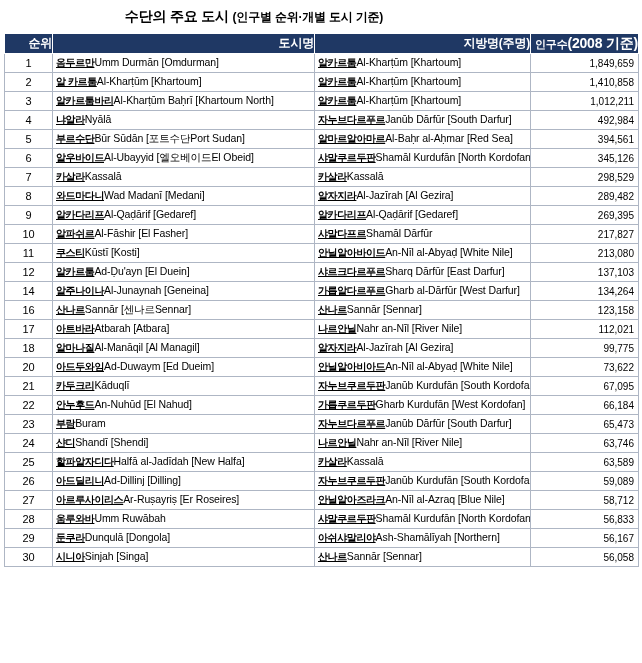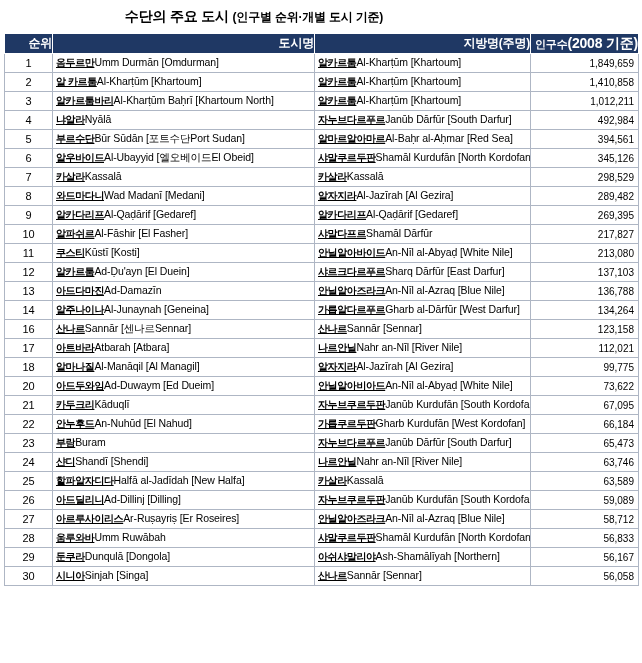--- a/index.html
+++ b/index.html
@@ -184,26 +184,20 @@
           <td><span class="ko">안닐알아바이드</span><span class="rom">An-Nīl al-Abyaḍ [White Nile]</span></td>
           <td class="pop">213,080</td>
         </tr>
         <tr>
           <td class="rank">12</td>
           <td><span class="ko">알카르툼</span><span class="rom">Ad-Ḍu'ayn [El Duein]</span></td>
           <td><span class="ko">샤르크다르푸르</span><span class="rom">Sharq Dārfūr [East Darfur]</span></td>
           <td class="pop">137,103</td>
         </tr>
         <tr>
-          <td class="rank">13</td>
-          <td><span class="ko">아드다마진</span><span class="rom">Ad-Damazīn</span></td>
-          <td><span class="ko">안닐알아즈라크</span><span class="rom">An-Nīl al-Azraq [Blue Nile]</span></td>
-          <td class="pop">136,788</td>
-        </tr>
-        <tr>
           <td class="rank">14</td>
           <td><span class="ko">알주나이나</span><span class="rom">Al-Junaynah [Geneina]</span></td>
           <td><span class="ko">가릅알다르푸르</span><span class="rom">Gharb al-Dārfūr [West Darfur]</span></td>
           <td class="pop">134,264</td>
         </tr>
         <tr>
           <td class="rank">16</td>
           <td><span class="ko">산나르</span><span class="rom">Sannār [센나르Sennar]</span></td>
           <td><span class="ko">산나르</span><span class="rom">Sannār [Sennar]</span></td>
           <td class="pop">123,158</td>

